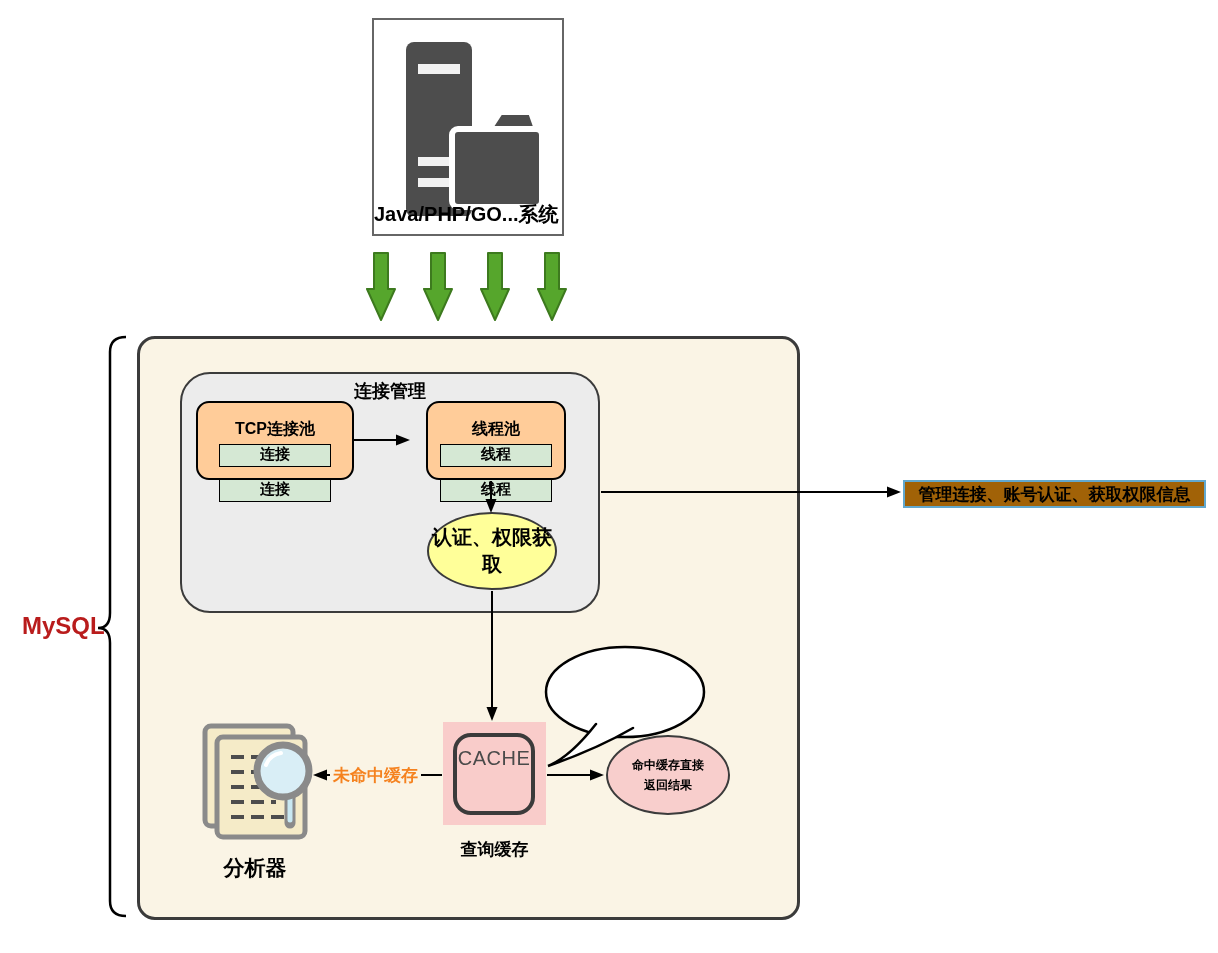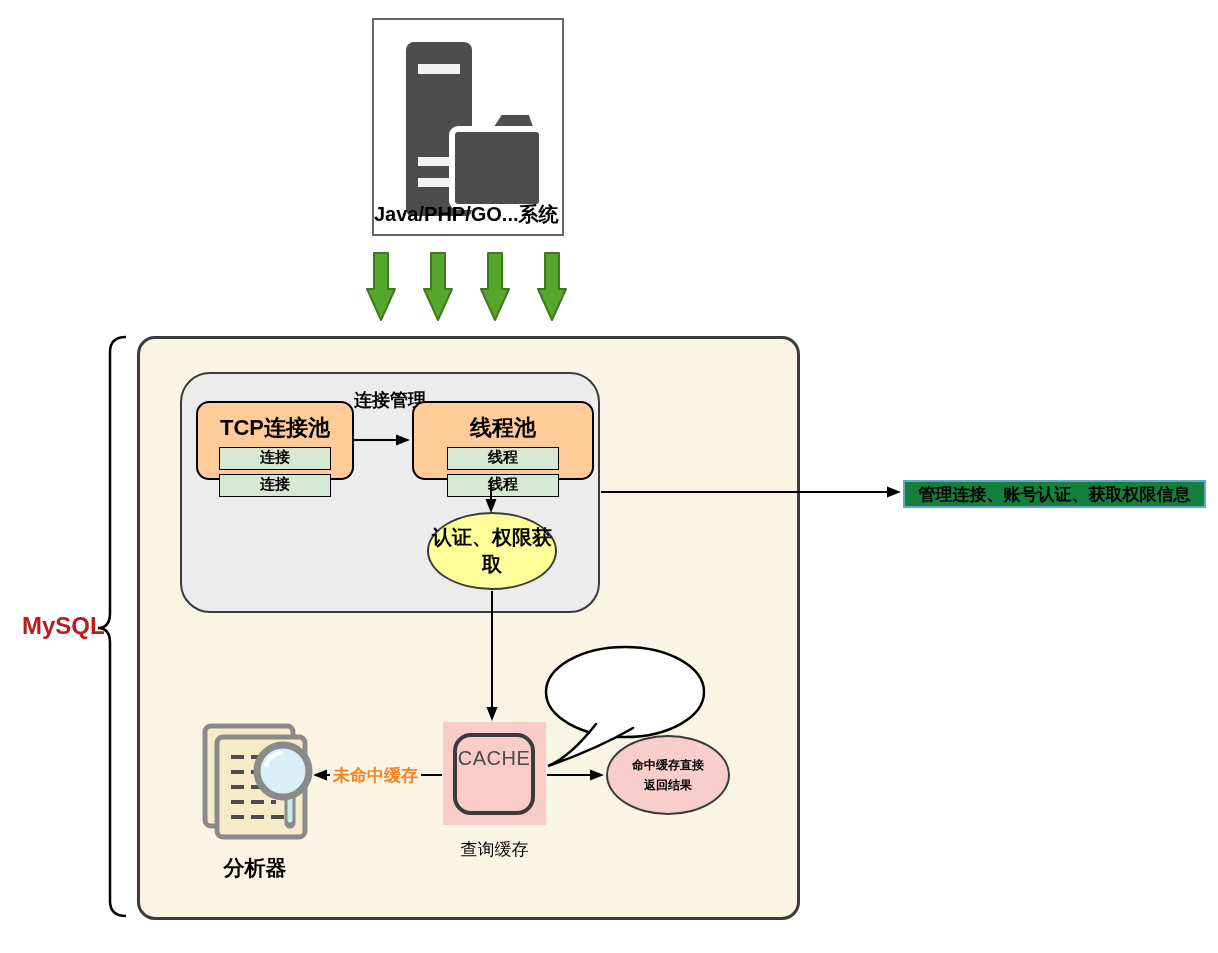--- a/index.html
+++ b/index.html
@@ -10,42 +10,42 @@
   
   .app-box{left:372px;top:18px;width:192px;height:218px;background:#fff;border:2px solid #666;z-index:2;}
   .app-label{position:absolute;left:0;right:0;bottom:6px;text-align:left;font-weight:bold;font-size:20px;color:#000;}
 
   
   .mysql-box{left:137px;top:336px;width:663px;height:584px;background:#FAF4E5;border:3px solid #3B3B3B;border-radius:18px;z-index:1;}
   .mysql-label{left:22px;top:612px;font-weight:bold;font-size:24px;color:#b91c1c;z-index:3;}
 
   
   .conn-box{left:180px;top:372px;width:420px;height:241px;background:#ECECEC;border:2.5px solid #3B3B3B;border-radius:30px;z-index:2;}
-  .conn-title{position:absolute;top:14px;left:0;right:0;text-align:center;font-weight:bold;font-size:18px;color:#000;}
+  .conn-title{position:absolute;top:5px;left:0;right:0;text-align:center;font-weight:bold;font-size:18px;color:#000;}
 
   .pool{background:#FFCC99;border:2px solid #000;border-radius:13px;z-index:3;}
   .pool-tcp{left:196px;top:401px;width:158px;height:79px;}
-  .pool-thread{left:412px;top:401px;width:182px;height:79px;}
-  .pool-title{text-align:center;font-weight:bold;font-size:22px;margin-top:10px;color:#000;}
-  .pool-row{width:110px;height:21px;margin:4px auto 4px auto;background:#D5E8D4;border:1.5px solid #000;
+  .pool-thread{left:426px;top:401px;width:140px;height:79px;}
+  .pool-title{text-align:center;font-weight:bold;font-size:16px;margin-top:16px;color:#000;}
+  .pool-row{width:110px;height:21px;margin:4px auto 12px auto;background:#D5E8D4;border:1.5px solid #000;
             text-align:center;font-weight:bold;font-size:15px;line-height:18px;color:#000;}
 
   
   .auth-ellipse{left:427px;top:512px;width:130px;height:78px;background:#FFFF99;border:2.5px solid #3B3B3B;border-radius:50%;
                 display:flex;align-items:center;justify-content:center;text-align:center;font-weight:bold;font-size:20px;color:#000;z-index:3;}
 
   
-  .blue-box{left:903px;top:480px;width:303px;height:28px;background:#15803d;border:2px solid #62A8CE;
+  .blue-box{left:903px;top:480px;width:303px;height:28px;background:#a16207;border:2px solid #62A8CE;
             display:flex;align-items:center;justify-content:center;font-weight:bold;font-size:17px;color:#000;z-index:3;}
 
   
   .cache-outer{left:443px;top:722px;width:103px;height:103px;background:#F9CCCA;z-index:3;}
   .cache-inner{left:453px;top:733px;width:82px;height:82px;background:#F9CCCA;border:4px solid #3B3B3B;border-radius:18px;z-index:4;}
   .cache-text{position:absolute;top:10px;left:0;right:0;text-align:center;font-size:20px;letter-spacing:0.5px;color:#4A4A4A;}
-  .cache-label{left:443px;top:838px;width:103px;text-align:center;font-weight:normal;font-size:17px;color:#000;z-index:4;}
+  .cache-label{left:443px;top:838px;width:103px;text-align:center;font-weight:bold;font-size:17px;color:#000;z-index:4;}
 
   
   .hit-ellipse{left:606px;top:735px;width:124px;height:80px;background:#F8CECC;border:2px solid #3B3B3B;border-radius:50%;
                display:flex;flex-direction:column;align-items:center;justify-content:center;
                font-weight:bold;font-size:12px;line-height:20px;color:#000;text-align:center;z-index:3;}
 
   
   .bubble-text{left:546px;top:661px;width:158px;text-align:center;font-weight:bold;font-size:15px;line-height:19px;color:#F5821F;z-index:7;}
 
   

